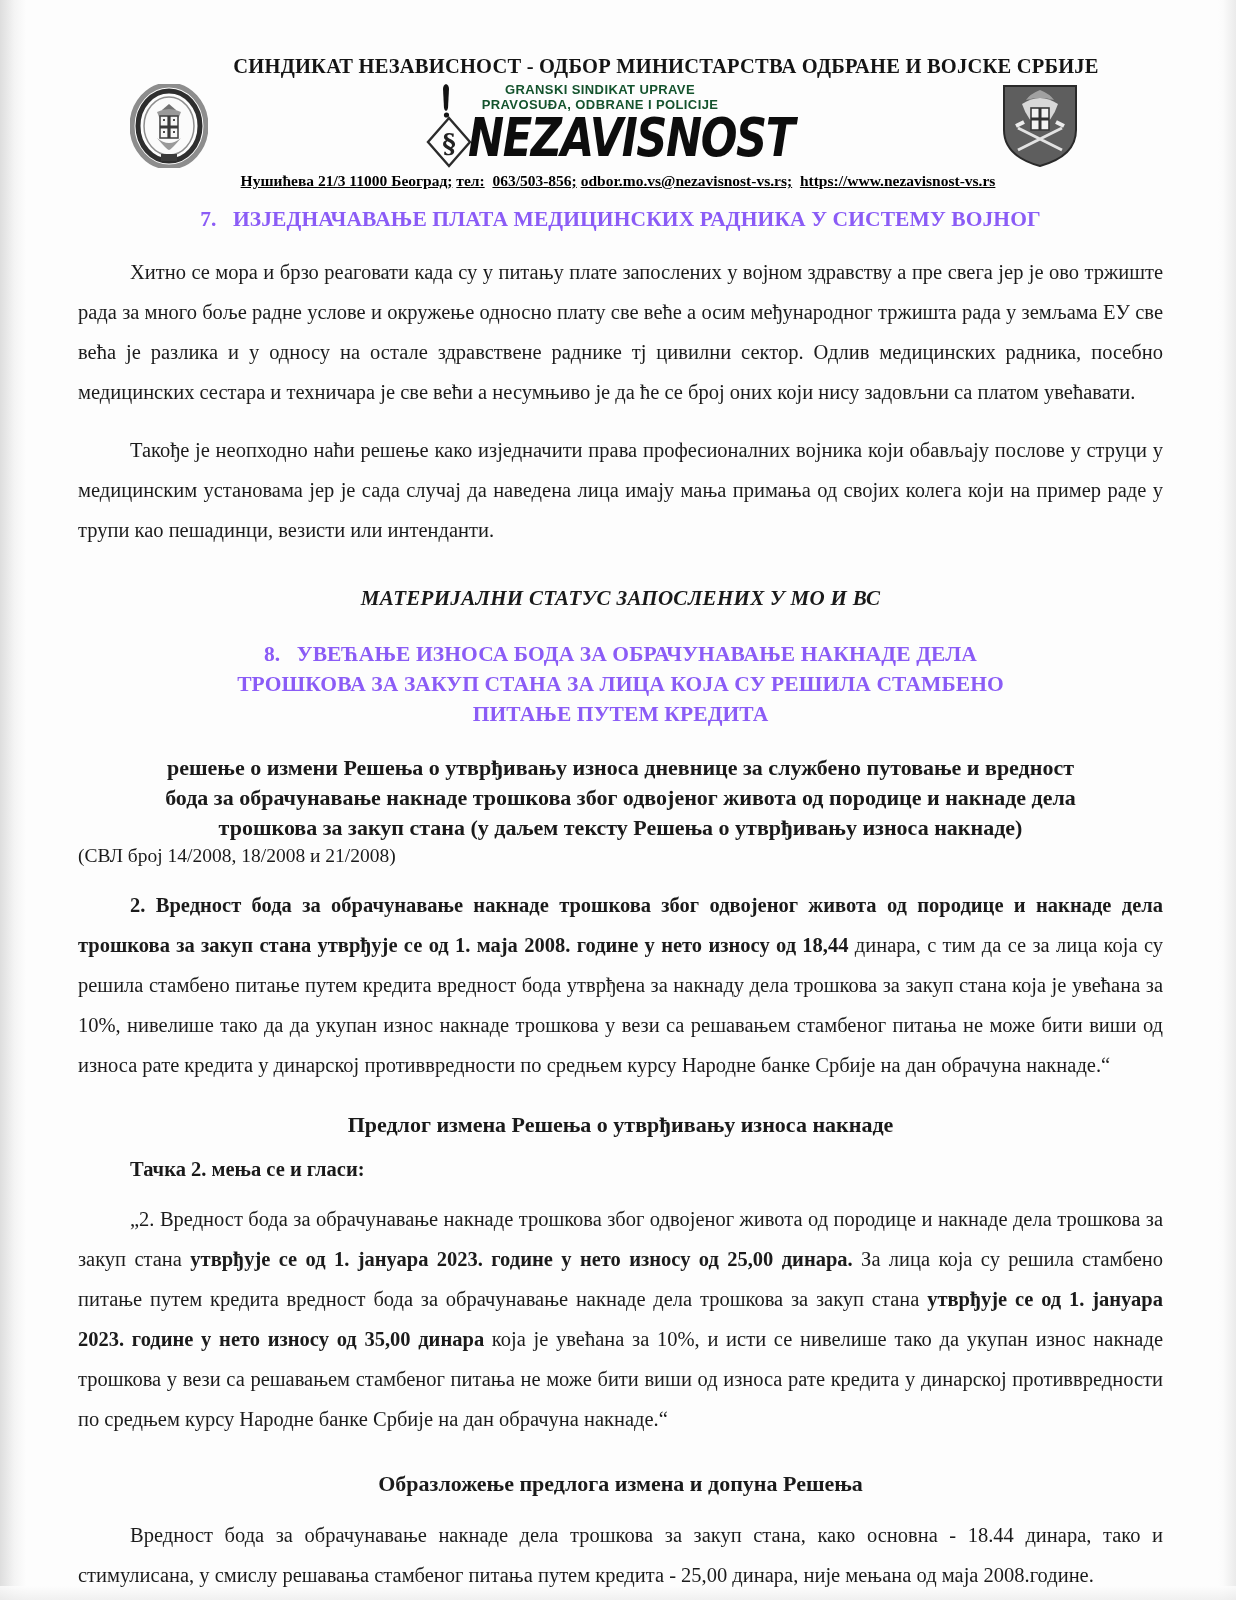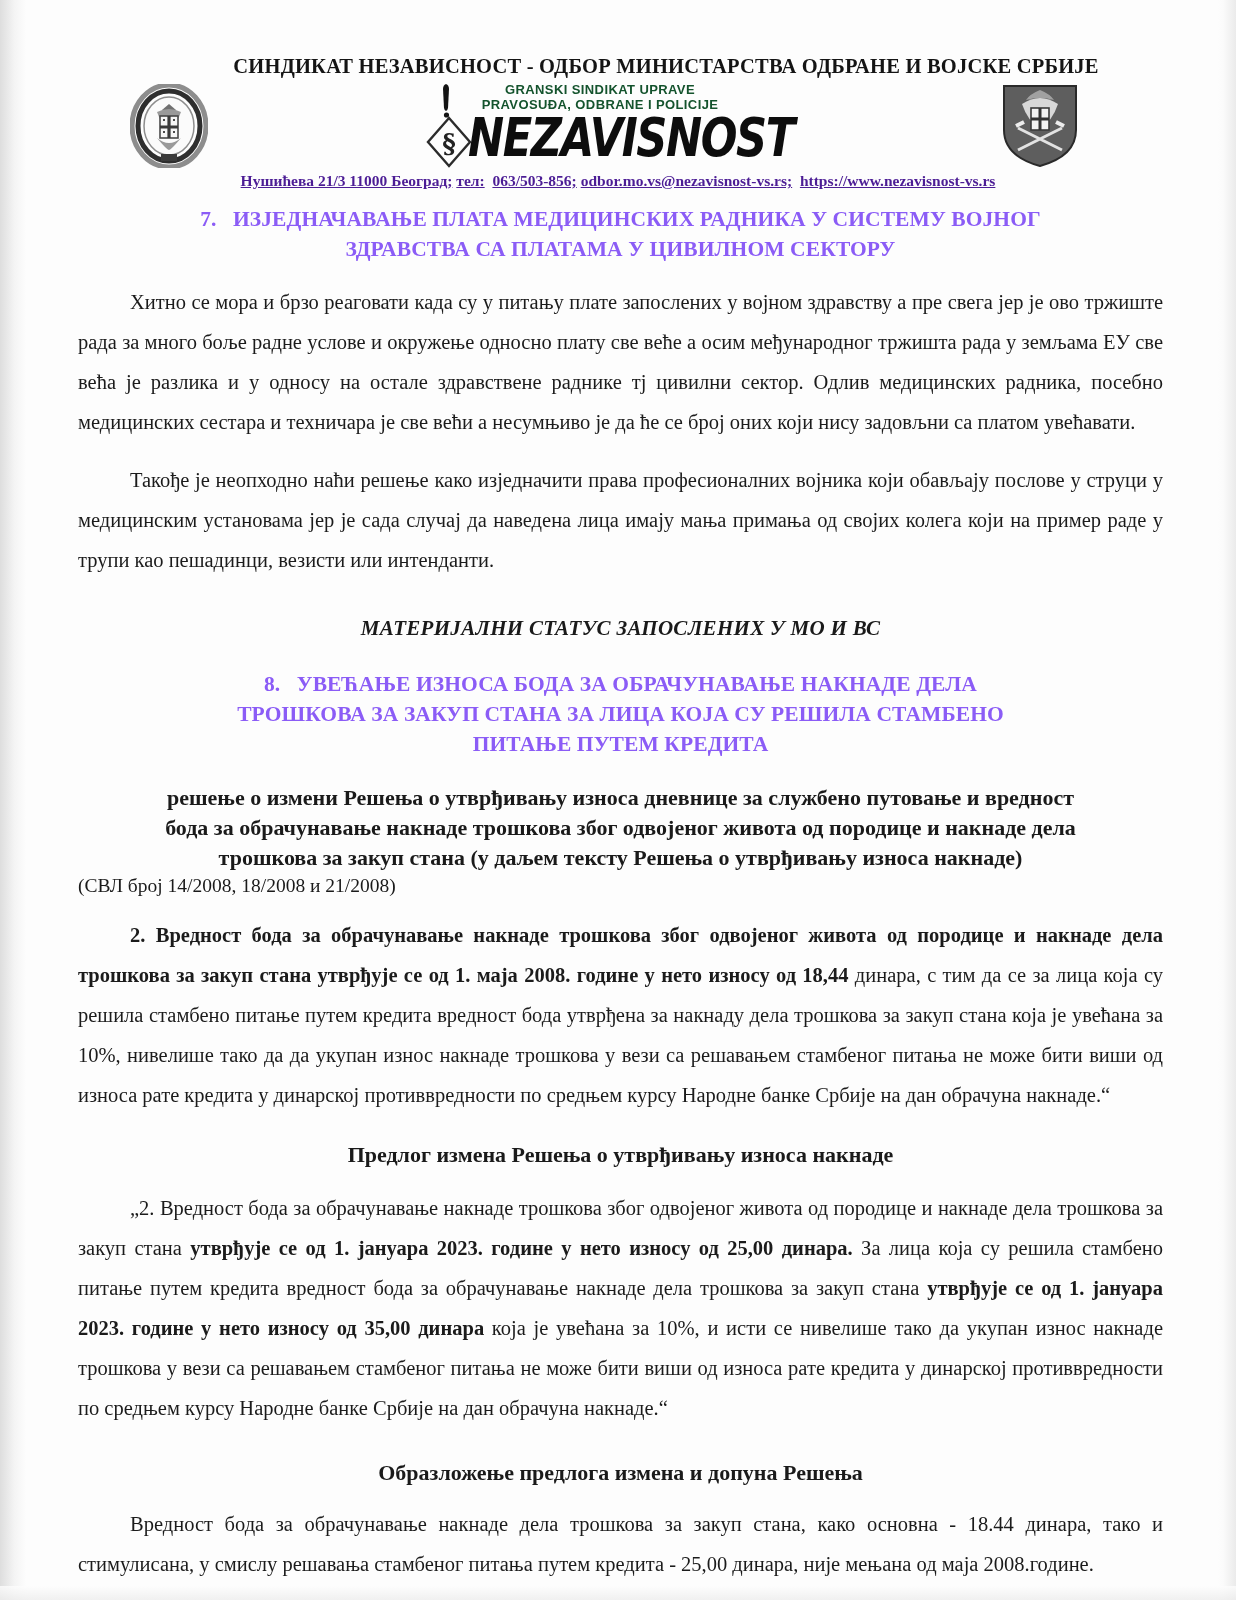--- a/index.html
+++ b/index.html
@@ -113,21 +113,21 @@
   }
 
   .contact-line {
     position: absolute;
     left: 0; top: 172px;
     width: 1236px;
     text-align: center;
     font-family: "Liberation Serif", serif;
     font-weight: bold;
     font-size: 15.5px;
-    color: #4c1d95;
+    color: #000000;
     white-space: nowrap;
   }
   .contact-line .u { text-decoration: underline; }
 
   
   .content {
     position: absolute;
     left: 78px; top: 198px;
     width: 1085px;
   }
@@ -258,21 +258,20 @@
       <span class="u">odbor.mo.vs@nezavisnost-vs.rs;</span>
       &nbsp;<span class="u">https://www.nezavisnost-vs.rs</span>
     </div>
   </div>
 
   <div class="content">
 
     <div class="h-section">
       <span class="num">7.</span>&nbsp;&nbsp;
       <span>ИЗЈЕДНАЧАВАЊЕ ПЛАТА МЕДИЦИНСКИХ РАДНИКА У СИСТЕМУ ВОЈНОГ</span><br>
-      <span>ЗДРАВСТВА СА ПЛАТАМА У ЦИВИЛНОМ СЕКТОРУ</span>
     </div>
 
     <p class="body">Хитно се мора и брзо реаговати када су у питању плате запослених у војном здравству а пре свега јер је ово тржиште рада за много боље радне услове и окружење односно плату све веће а осим међународног тржишта рада у земљама ЕУ све већа је разлика и у односу на остале здравствене раднике тј цивилни сектор. Одлив медицинских радника, посебно медицинских сестара и техничара је све већи а несумњиво је да ће се број оних који нису задовљни са платом увећавати.</p>
 
     <p class="body">Такође је неопходно наћи решење како изједначити права професионалних војника који обављају послове у струци у медицинским установама јер је сада случај да наведена лица имају мања примања од својих колега који на пример раде у трупи као пешадинци, везисти или интенданти.</p>
 
     <div class="h-italic-center">МАТЕРИЈАЛНИ СТАТУС ЗАПОСЛЕНИХ У МО И ВС</div>
 
     <div class="spacer-md"></div>
 
@@ -290,20 +289,21 @@
     </div>
 
     <div class="ref-line">(СВЛ број 14/2008, 18/2008 и 21/2008)</div>
 
     <p class="body">
       <b class="strong">2. Вредност бода за обрачунавање накнаде трошкова због одвојеног живота од породице и накнаде дела трошкова за закуп стана утврђује се од 1. маја 2008. године у нето износу од 18,44</b><span> динара, с тим да се за лица која су решила стамбено питање путем кредита вредност бода утврђена за накнаду дела трошкова за закуп стана која је увећана за 10%, нивелише тако да да укупан износ накнаде трошкова у вези са решавањем стамбеног питања не може бити виши од износа рате кредита у динарској противвредности по средњем курсу Народне банке Србије на дан обрачуна накнаде.“</span>
     </p>
 
     <div class="h-center-bold">Предлог измена Решења о утврђивању износа накнаде</div>
 
+    <div class="h-left-bold">Тачка 2. мења се и гласи:</div>
 
     <p class="body">
       <span>„2. Вредност бода за обрачунавање накнаде трошкова због одвојеног живота од породице и накнаде дела трошкова за закуп стана </span><b class="strong">утврђује се од 1. јануара 2023. године у нето износу од 25,00 динара.</b><span> За лица која су решила стамбено питање путем кредита вредност бода за обрачунавање накнаде дела трошкова за закуп стана </span><b class="strong">утврђује се од 1. јануара 2023. године у нето износу од 35,00 динара</b><span> која је увећана за 10%, и исти се нивелише тако да укупан износ накнаде трошкова у вези са решавањем стамбеног питања не може бити виши од износа рате кредита у динарској противвредности по средњем курсу Народне банке Србије на дан обрачуна накнаде.“</span>
     </p>
 
     <div class="h-center-bold-lg">Образложење предлога измена и допуна Решења</div>
 
     <p class="body">Вредност бода за обрачунавање накнаде дела трошкова за закуп стана, како основна - 18.44 динара, тако и стимулисана, у смислу решавања стамбеног питања путем кредита - 25,00 динара, није мењана од маја 2008.године.</p>
 
   </div>

